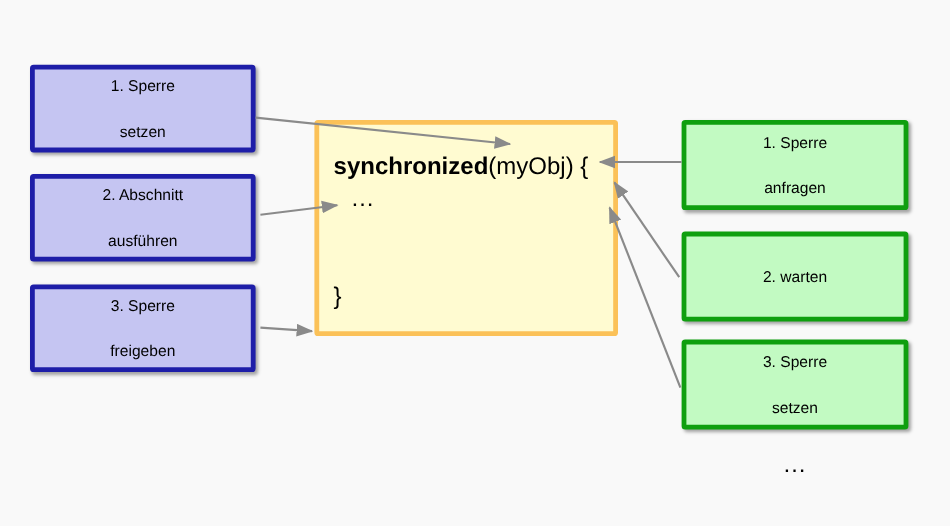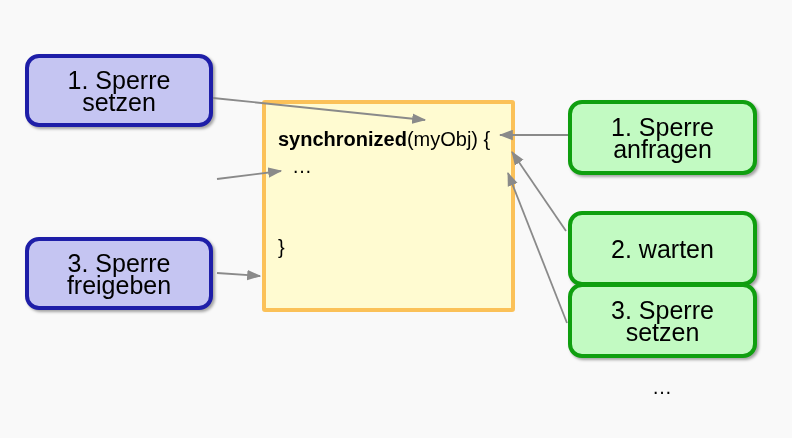--- a/index.html
+++ b/index.html
@@ -9,46 +9,46 @@
     font-family: "Liberation Sans", sans-serif;
     overflow: hidden;
   }
   #slide {
     position: relative;
     width: 792px; height: 438px;
   }
   .node {
     position: absolute;
     box-sizing: border-box;
-    border-radius: 14px;
+    border-radius: 3px;
     display: flex;
     flex-direction: column;
     align-items: center;
     justify-content: center;
     text-align: center;
-    font-size: 25px;
-    line-height: 22px;
+    font-size: 13px;
+    line-height: 38px;
     color: #000;
     white-space: pre-line;
     box-shadow: 2px 2px 3px rgba(0,0,0,0.35);
   }
   .node.purple {
     background: var(--left-box-fill, #c5c5f2);
     border: 4px solid var(--left-box-border, #1e1ea8);
     left: 25px; width: 188px; height: 73px;
   }
   .node.green {
     background: var(--right-box-fill, #c2fac2);
     border: 4px solid var(--right-box-border, #0f9f0f);
     left: 568px; width: 189px; height: 75px;
   }
   #code-box {
     position: absolute;
     box-sizing: border-box;
-    left: 262px; top: 100px; width: 253px; height: 212px;
+    left: 262px; top: 100px; width: 253px; height: 180px;
     background: var(--code-box-fill, #fffbd1);
     border: 4px solid var(--code-box-border, #fbc158);
     border-radius: 3px;
     padding: 22px 6px 0 12px;
     font-size: 20px;
     line-height: 27px;
     color: #000;
   }
   .code-line { white-space: pre; }
   .code-line.indent { padding-left: 14px; }
@@ -71,33 +71,35 @@
     stroke-width: 1.8;
   }
 </style>
 </head>
 <body>
 
 <div id="slide">
 
   <div class="node purple" style="top:54px">1. Sperre
 setzen</div>
+  <div class="node purple" style="top:145px">2. Abschnitt
+ausführen</div>
   <div class="node purple" style="top:237px">3. Sperre
 freigeben</div>
 
   <div id="code-box">
     <div class="code-line"><span class="bold">synchronized</span><span>(myObj) {</span></div>
     <div class="code-line indent">…</div>
     <div class="code-spacer"></div>
     <div class="code-line">}</div>
   </div>
 
   <div class="node green" style="top:100px">1. Sperre
 anfragen</div>
-  <div class="node green" style="top:211px">2. warten</div>
+  <div class="node green" style="top:193px">2. warten</div>
   <div class="node green" style="top:283px">3. Sperre
 setzen</div>
 
   <div id="bottom-ellipsis">…</div>
 
   <svg id="arrow-layer" width="792" height="438" viewBox="0 0 792 438" xmlns="http://www.w3.org/2000/svg">
     <defs>
       <marker id="ah" markerUnits="userSpaceOnUse" markerWidth="14" markerHeight="11" viewBox="0 0 12 9" refX="11" refY="4.5" orient="auto">
         <path d="M0,0 L12,4.5 L0,9 Z" fill="#8a8a8a"></path>
       </marker>

